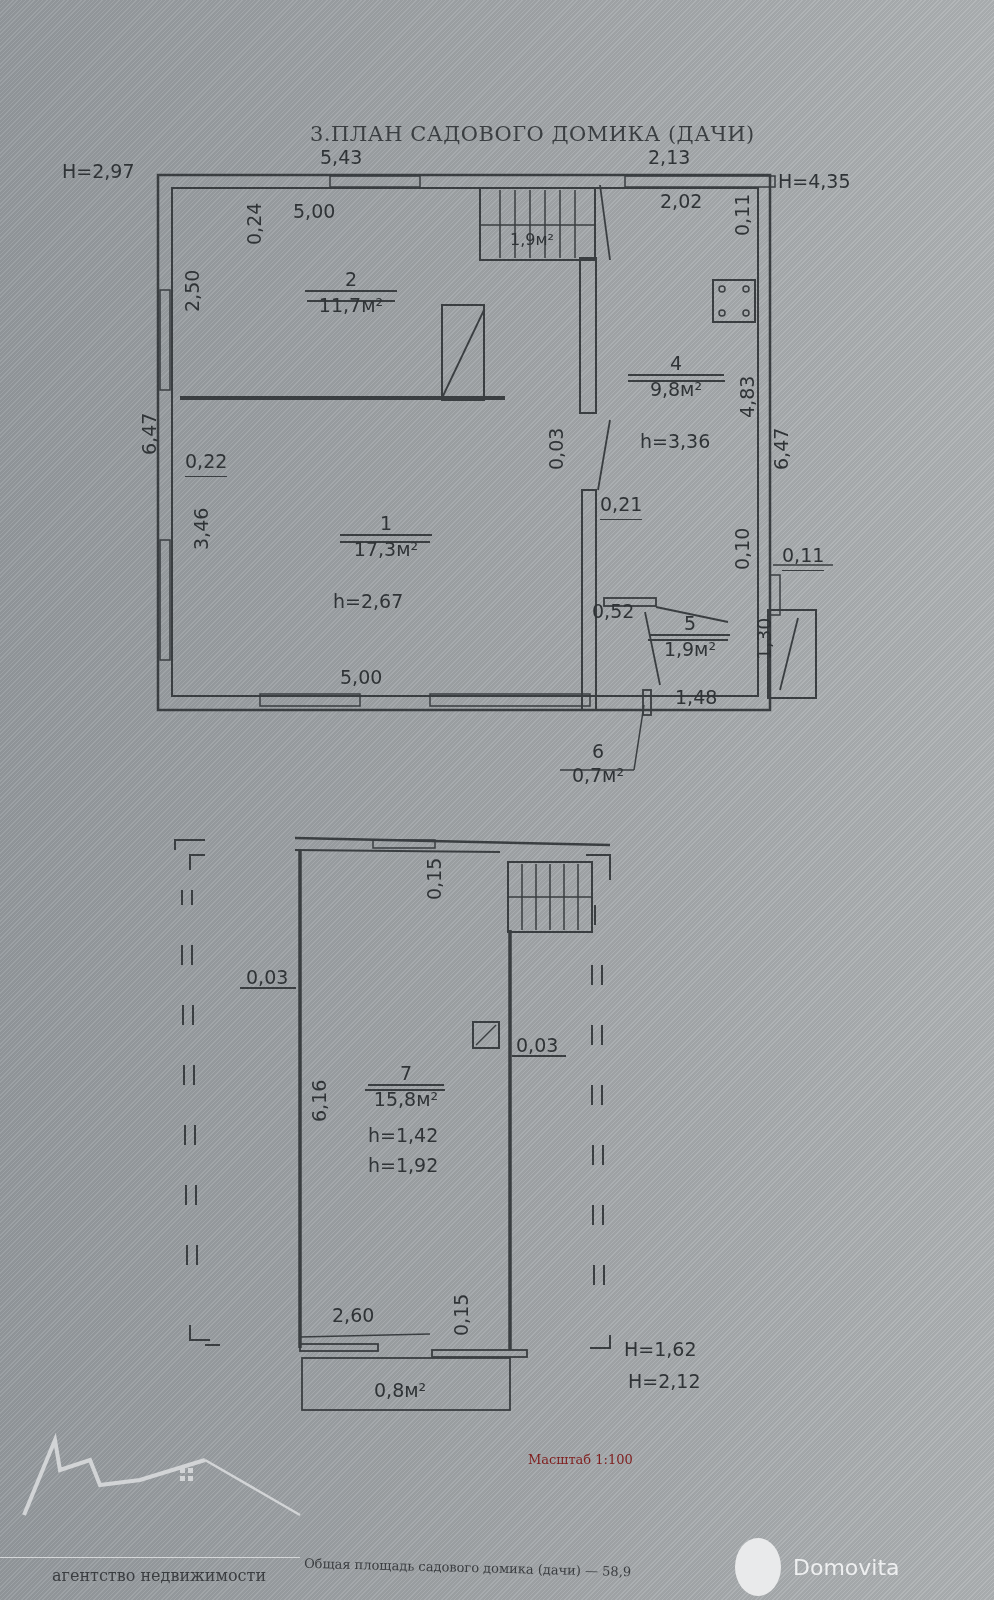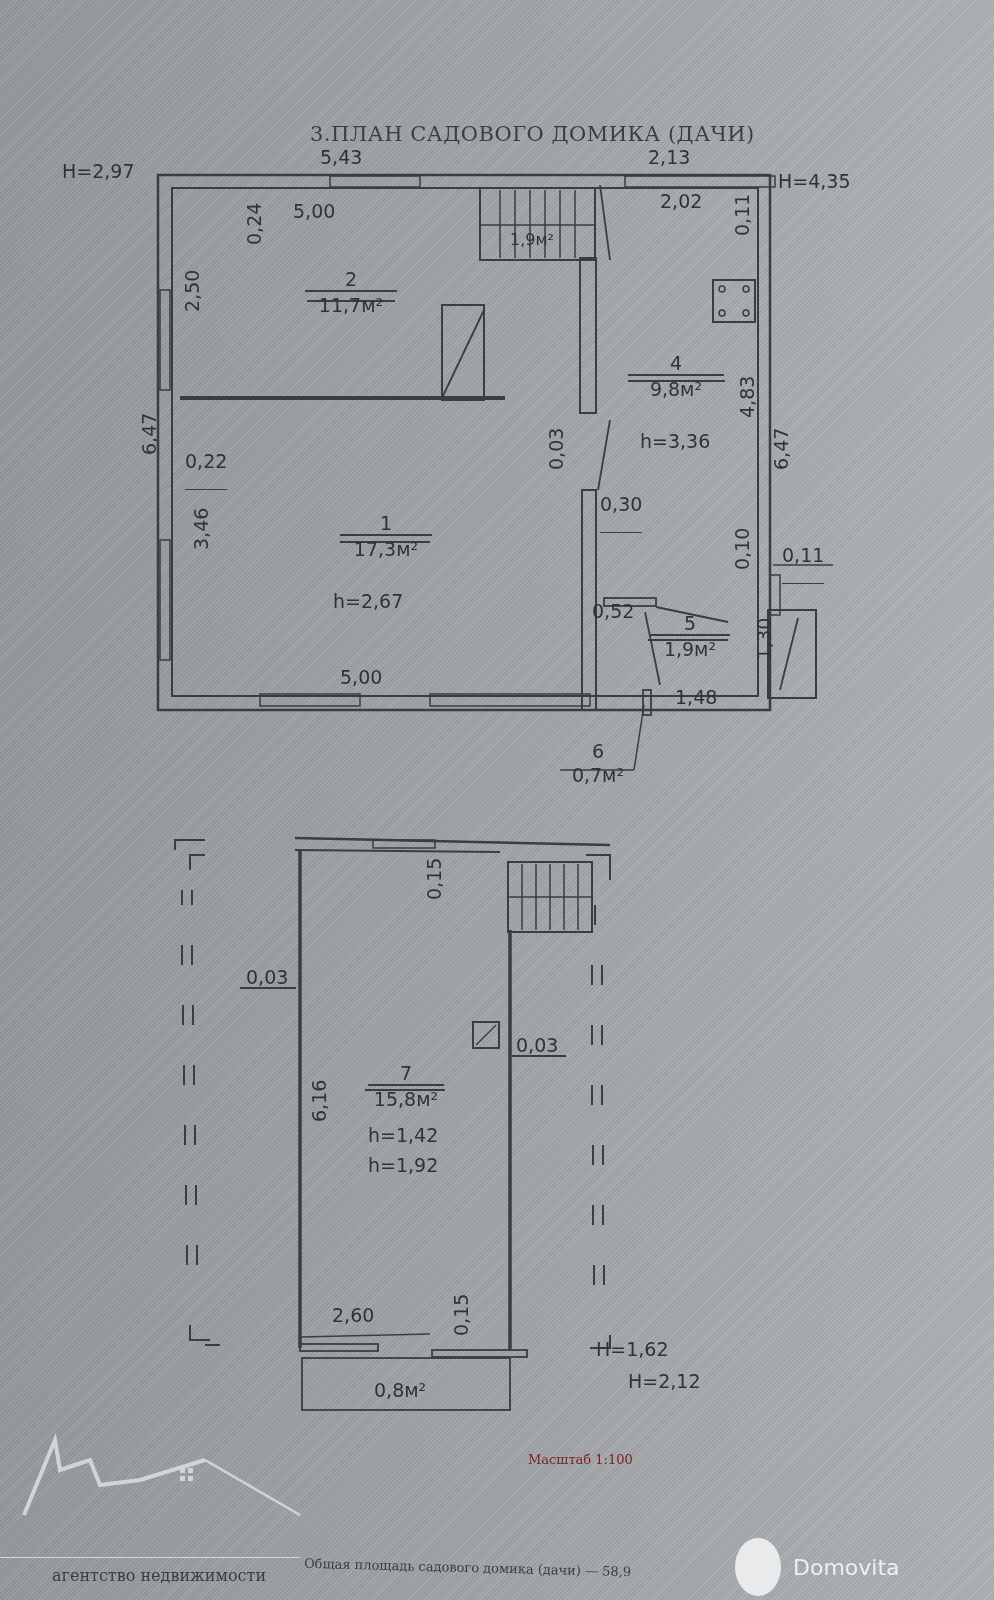--- a/index.html
+++ b/index.html
@@ -11,21 +11,21 @@
       linear-gradient(90deg, #969b9f 0%, #a4a8ab 55%, #b0b4b6 100%);
     font-family: "DejaVu Sans", sans-serif;
     color: #2b2f32;
   }
   .plan { position: absolute; left: 0; top: 0; width: 994px; height: 1188px; }
   .plan svg { position: absolute; left: 0; top: 0; }
   .lbl {
     position: absolute; font-family: "DejaVu Sans", sans-serif; font-size: 19px;
     color: #2f3336; white-space: nowrap; line-height: 1;
   }
-  .lbl.ul { border-bottom: 1.5px solid #3a3e41; padding-bottom: 18px; }
+  .lbl.ul { border-bottom: 1.5px solid #3a3e41; padding-bottom: 5px; }
   .vert { transform-origin: left top; transform: rotate(-90deg); }
   .title {
     position: absolute; left: 310px; top: 122px; font-family: "DejaVu Serif", serif;
     font-size: 21px; letter-spacing: 0.5px; color: #3a3e41;
   }
   .room { position: absolute; text-align: center; color: #2f3336; }
   .room .num { font-size: 19px; display: block; }
   .room .area { font-size: 19px; display: block; border-top: 2px solid #3a3e41; padding-top: 2px; }
   .logo-name {
     position: absolute; left: 32px; top: 1518px; font-family: "DejaVu Serif", serif;
@@ -185,21 +185,21 @@
   <div class="lbl vert" style="left:245px;top:245px">0,24</div>
   <div class="lbl vert" style="left:183px;top:312px">2,50</div>
   <div class="lbl" style="left:660px;top:192px">2,02</div>
   <div class="lbl vert" style="left:733px;top:236px">0,11</div>
   <div class="lbl vert" style="left:140px;top:455px">6,47</div>
   <div class="lbl ul" style="left:185px;top:452px">0,22</div>
   <div class="lbl vert" style="left:192px;top:550px">3,46</div>
   <div class="lbl vert" style="left:547px;top:470px">0,03</div>
   <div class="lbl vert" style="left:738px;top:418px">4,83</div>
   <div class="lbl vert" style="left:772px;top:470px">6,47</div>
-  <div class="lbl ul" style="left:600px;top:495px">0,30</div>
+  <div class="lbl ul" style="left:600px;top:495px">0,21</div>
   <div class="lbl vert" style="left:733px;top:570px">0,10</div>
   <div class="lbl ul" style="left:782px;top:546px">0,11</div>
   <div class="lbl" style="left:592px;top:602px">0,52</div>
   <div class="lbl vert" style="left:755px;top:660px">1,30</div>
   <div class="lbl" style="left:675px;top:688px">1,48</div>
   <div class="lbl" style="left:340px;top:668px">5,00</div>
 
   <div class="room" style="left:305px;top:268px;width:92px">
     <span class="num">2</span>
     <span class="area">11,7м²</span>
@@ -230,21 +230,21 @@
   <div class="lbl vert" style="left:310px;top:1122px">6,16</div>
   <div class="room" style="left:368px;top:1062px;width:76px">
     <span class="num">7</span>
     <span class="area">15,8м²</span>
   </div>
   <div class="lbl" style="left:368px;top:1126px">h=1,42</div>
   <div class="lbl" style="left:368px;top:1156px">h=1,92</div>
   <div class="lbl" style="left:332px;top:1306px">2,60</div>
   <div class="lbl vert" style="left:452px;top:1336px">0,15</div>
   <div class="lbl" style="left:374px;top:1381px">0,8м²</div>
-  <div class="lbl" style="left:596px;top:1340px">H=1,62</div>
+  <div class="lbl" style="left:624px;top:1340px">H=1,62</div>
   <div class="lbl" style="left:628px;top:1372px">H=2,12</div>
 
   <div class="scale">Масштаб 1:100</div>
   <div class="total">Общая площадь садового домика (дачи) — 58,9</div>
 
   <div class="logo-rule"></div>
   <div class="logo-sub">агентство недвижимости</div>
 
   <div class="wm">
     <div class="wm-dot"></div>

